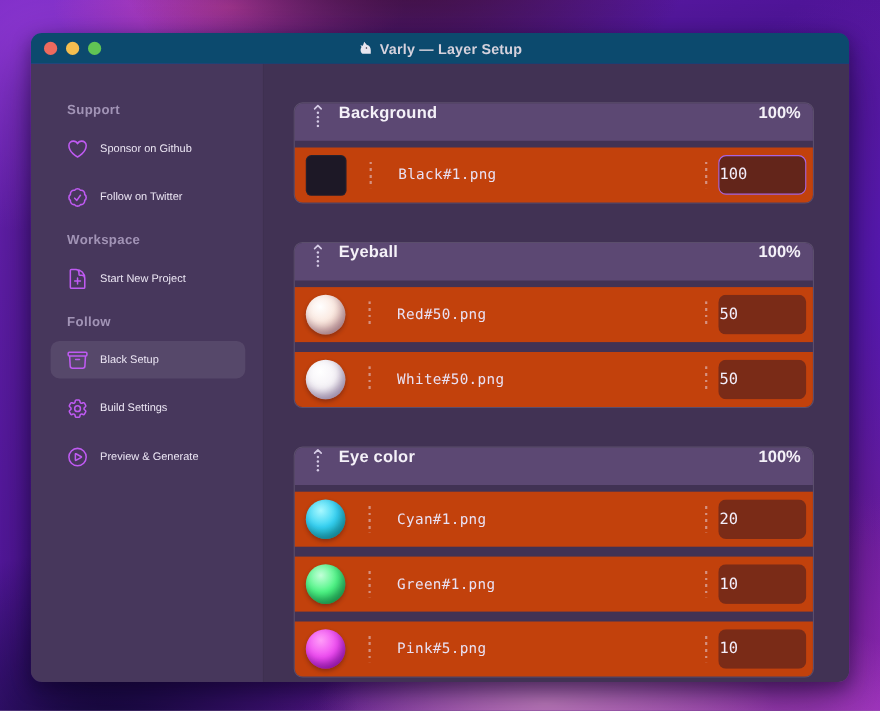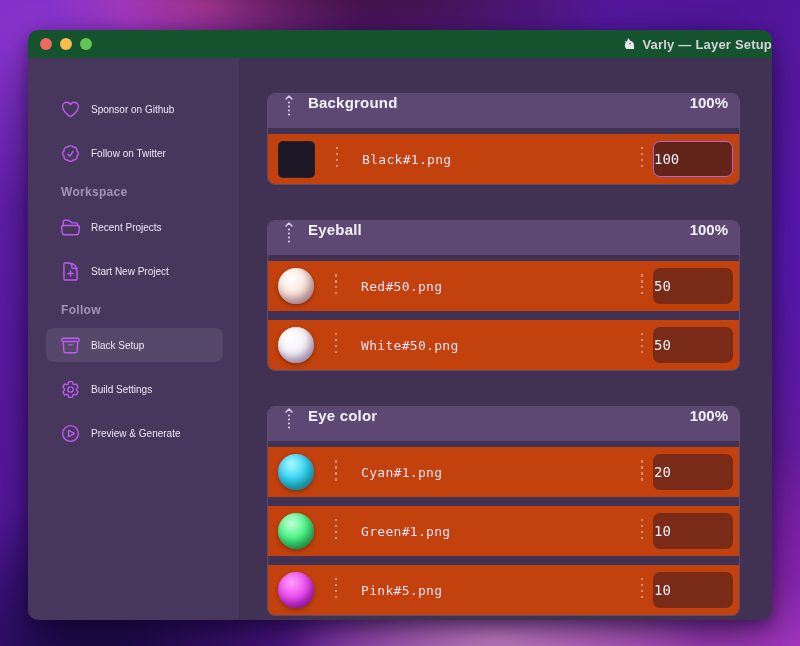--- a/index.html
+++ b/index.html
@@ -15,21 +15,21 @@
       radial-gradient(26% 10% at 62% 99%, rgba(240,160,230,.9) 0%, rgba(240,160,230,0) 100%),
       radial-gradient(62% 38% at 72% 108%, #cb5fd8 0%, rgba(203,95,216,0) 65%),
       radial-gradient(85% 60% at 88% 112%, #a62ec4 0%, rgba(166,46,196,0) 72%),
       linear-gradient(138deg, #6d24b6 0%, #50159a 48%, #7c22a8 100%);
   }
   .window{
     position:absolute;left:28px;top:30px;width:744px;height:590px;
     border-radius:10px;overflow:hidden;
     box-shadow:0 24px 55px rgba(8,0,28,.5), 0 5px 16px rgba(8,0,28,.4);
   }
-  .titlebar{height:28px;background:#14532d;display:flex;align-items:center;justify-content:flex-end;position:relative}
+  .titlebar{height:28px;background:#0c4a6e;display:flex;align-items:center;justify-content:center;position:relative}
   .lights{position:absolute;left:12px;top:50%;transform:translateY(-50%);display:flex;gap:8px}
   .light{width:12px;height:12px;border-radius:50%}
   .light.red{background:#ee6a5e}.light.yellow{background:#f5be4f}.light.green{background:#61c454}
   .title{display:flex;align-items:center;gap:6px;font-size:13px;font-weight:700;color:#d6d2dd;letter-spacing:.2px}
   .title .emoji{display:flex;align-items:center}
   .winbody{display:flex;height:562px}
 
   
   .sidebar{width:212px;flex-shrink:0;background:#47375c;padding:34px 16px 0 18px;border-right:1px solid rgba(0,0,0,.12)}
   .side-section{margin-bottom:4px}
@@ -87,48 +87,41 @@
       </span>
       <span>Varly — Layer Setup</span>
     </div>
   </div>
 
   <div class="winbody">
 
     <nav class="sidebar">
 
       <div class="side-section">
+        <div class="side-section-label">Support</div>
         <div class="side-item">
           <span class="side-icon">
             <svg viewBox="0 0 24 24">
                 <path d="M21 8.25c0-2.485-2.099-4.5-4.688-4.5-1.935 0-3.597 1.126-4.312 2.733-.715-1.607-2.377-2.733-4.313-2.733C5.1 3.75 3 5.765 3 8.25c0 7.22 9 12 9 12s9-4.78 9-12z"></path>
               </svg>
           </span>
           <span>Sponsor on Github</span>
         </div>
         <div class="side-item">
           <span class="side-icon">
             <svg viewBox="0 0 24 24">
                 <path d="M9 12.75L11.25 15 15 9.75M21 12c0 1.268-.63 2.39-1.593 3.068a3.745 3.745 0 01-1.043 3.296 3.745 3.745 0 01-3.296 1.043A3.745 3.745 0 0112 21c-1.268 0-2.39-.63-3.068-1.593a3.746 3.746 0 01-3.296-1.043 3.745 3.745 0 01-1.043-3.296A3.745 3.745 0 013 12c0-1.268.63-2.39 1.593-3.068a3.745 3.745 0 011.043-3.296 3.746 3.746 0 013.296-1.043A3.746 3.746 0 0112 3c1.268 0 2.39.63 3.068 1.593a3.746 3.746 0 013.296 1.043 3.746 3.746 0 011.043 3.296A3.745 3.745 0 0121 12z"></path>
               </svg>
           </span>
           <span>Follow on Twitter</span>
         </div>
       </div>
 
       <div class="side-section">
         <div class="side-section-label">Workspace</div>
-        <div class="side-item">
-          <span class="side-icon">
-            <svg viewBox="0 0 24 24">
-                <path d="M3.75 9.776c.112-.017.227-.026.344-.026h15.812c.117 0 .232.009.344.026m-16.5 0a2.25 2.25 0 00-1.883 2.542l.857 6a2.25 2.25 0 002.227 1.932H19.05a2.25 2.25 0 002.227-1.932l.857-6a2.25 2.25 0 00-1.883-2.542m-16.5 0V6A2.25 2.25 0 016 3.75h3.879a1.5 1.5 0 011.06.44l2.122 2.12a1.5 1.5 0 001.06.44H18A2.25 2.25 0 0120.25 9v.776"></path>
-              </svg>
-          </span>
-          <span>Recent Projects</span>
-        </div>
         <div class="side-item">
           <span class="side-icon">
             <svg viewBox="0 0 24 24">
                 <path d="M19.5 14.25v-2.625a3.375 3.375 0 00-3.375-3.375h-1.5A1.125 1.125 0 0113.5 7.125v-1.5a3.375 3.375 0 00-3.375-3.375H8.25m3.75 9v6m3-3H9m1.5-12H5.625c-.621 0-1.125.504-1.125 1.125v17.25c0 .621.504 1.125 1.125 1.125h12.75c.621 0 1.125-.504 1.125-1.125V11.25a9 9 0 00-9-9z"></path>
               </svg>
           </span>
           <span>Start New Project</span>
         </div>
       </div>
 

